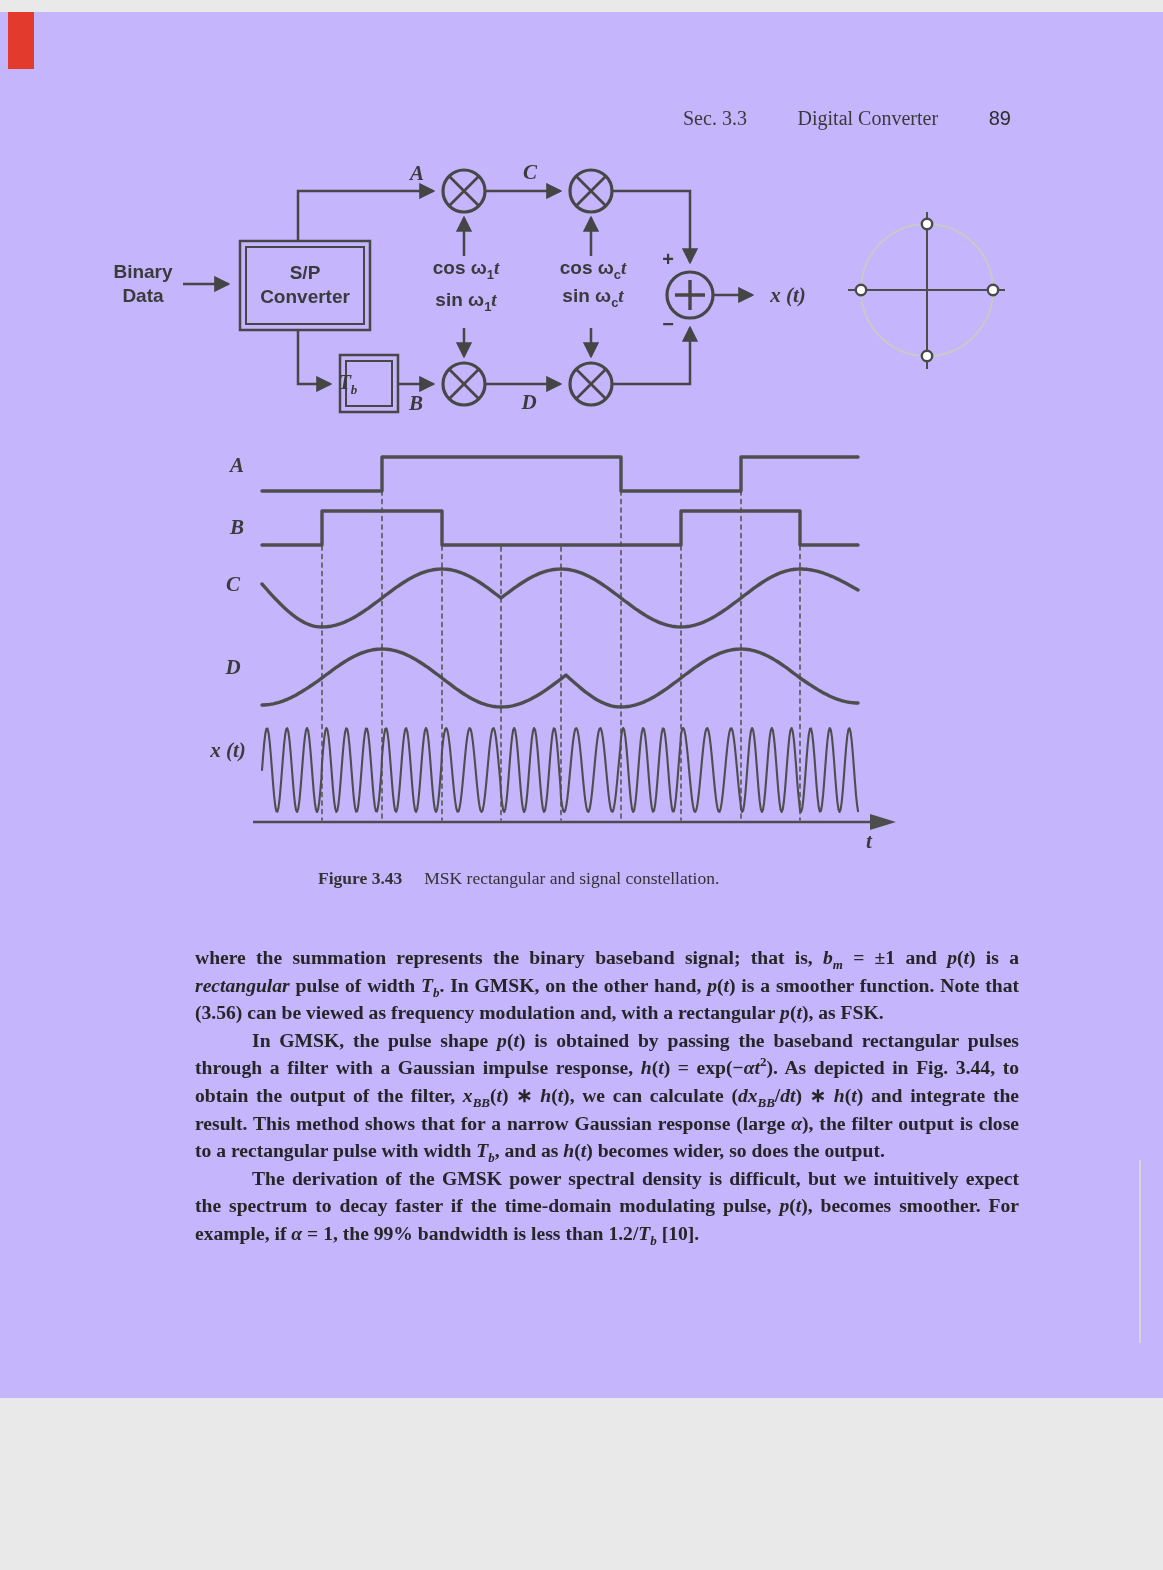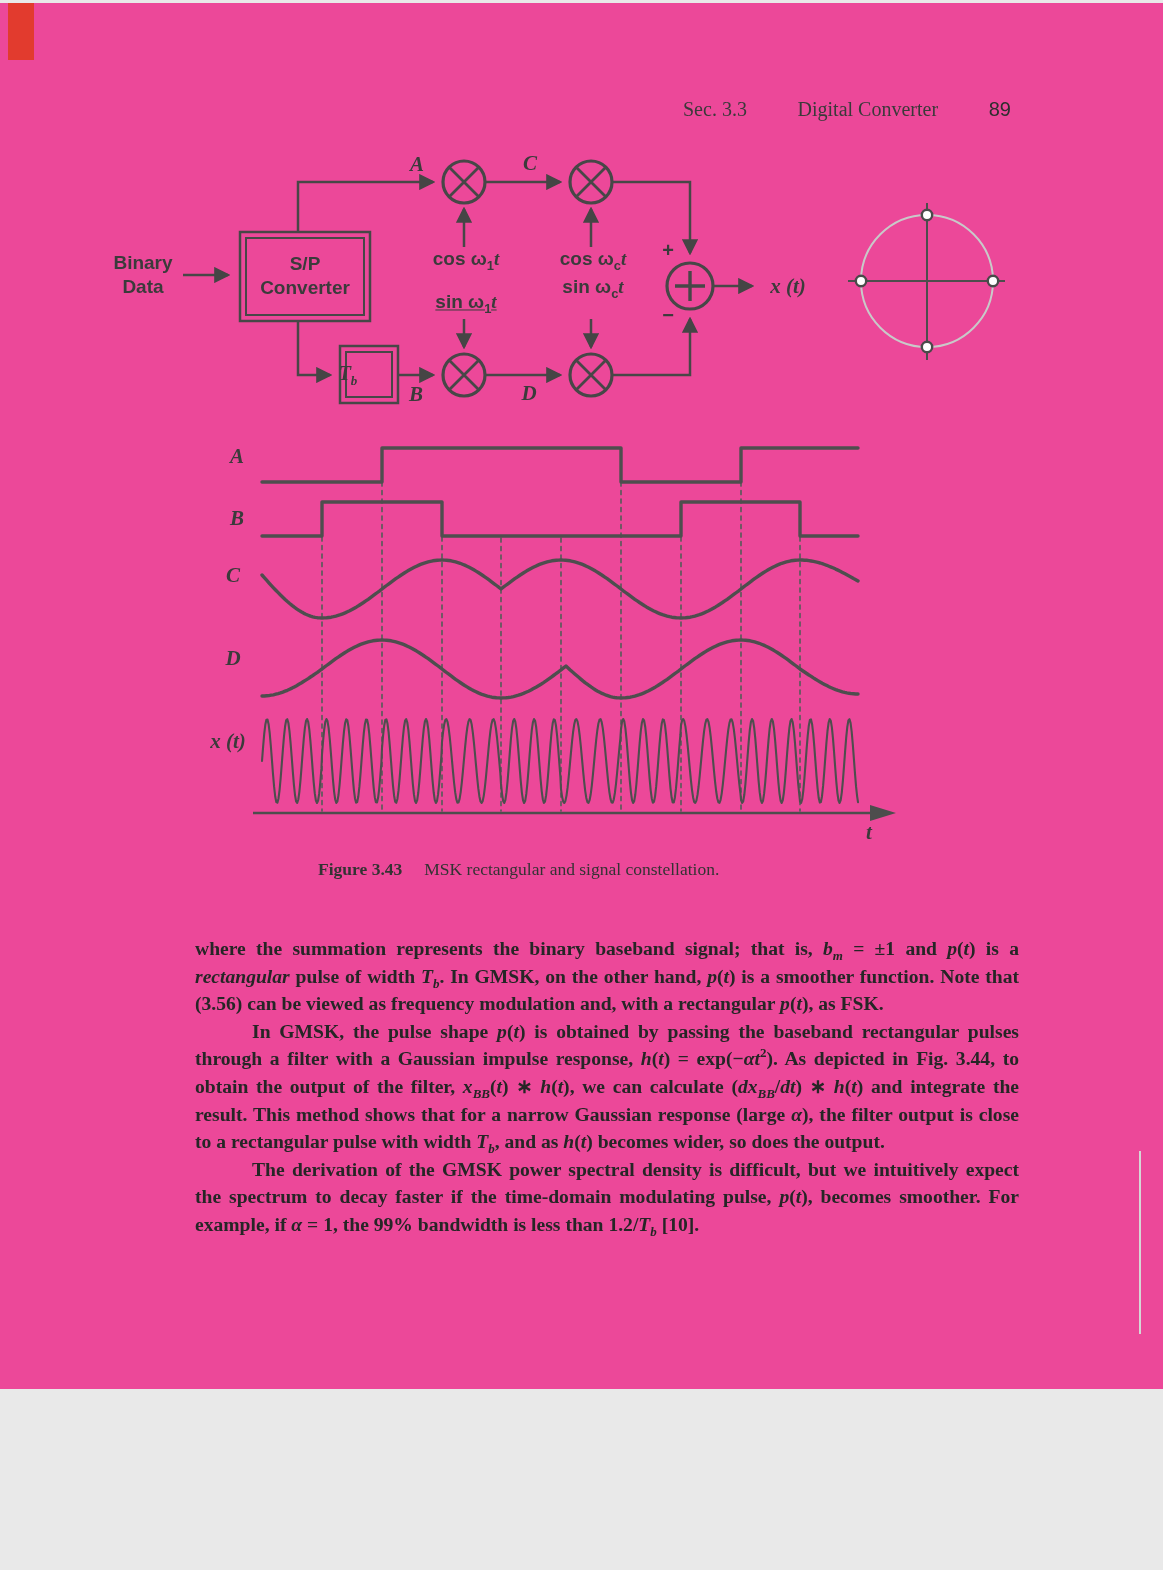--- a/index.html
+++ b/index.html
@@ -1,19 +1,19 @@
 <!DOCTYPE html>
 <html><head>
 <meta charset="utf-8">
 <style>
   html,body{margin:0;padding:0;background:#e9e9e9;}
   .page{
-    position:relative;width:1163px;height:1386px;background:#ec4899;
+    position:relative;width:1163px;height:1386px;background:#c4b5fd;
     font-family:"Liberation Serif",serif;color:#2c2c2c;overflow:hidden;
-    margin:3px auto;
+    margin:12px auto;
   }
   .red-tab{position:absolute;left:8px;top:0;width:26px;height:57px;background:#e23b2e;}
   .artifact-line{position:absolute;left:1139px;top:1148px;width:2px;height:183px;background:#d6d6d6;}
 
   .header{
     position:absolute;left:683px;top:95px;width:328px;
     display:flex;justify-content:space-between;align-items:baseline;
     font-size:20px;color:#3a3a3a;
   }
   .header .pagenum{font-family:"Liberation Sans",sans-serif;font-weight:normal;color:#2e2e2e;}
@@ -149,21 +149,21 @@
 
   <div class="lbl" style="left:143px;top:272px;">Binary<br>Data</div>
   <div class="lbl" style="left:305px;top:273px;">S/P<br>Converter</div>
   <div class="lbl serifit" style="left:348px;top:372px;font-size:20px;"><span class="it">T</span><sub>b</sub></div>
   <div class="lbl serifit" style="left:417px;top:161px;">A</div>
   <div class="lbl serifit" style="left:530px;top:160px;">C</div>
   <div class="lbl serifit" style="left:416px;top:391px;">B</div>
   <div class="lbl serifit" style="left:529px;top:390px;">D</div>
   <div class="lbl" style="left:466px;top:258px;">cos ω<sub>1</sub><span class="it">t</span></div>
   <div class="lbl" style="left:593px;top:258px;">cos ω<sub>c</sub><span class="it">t</span></div>
-  <div class="lbl" style="left:466px;top:301px;text-decoration:underline;">sin ω<sub>1</sub><span class="it">t</span></div>
+  <div class="lbl" style="left:466px;top:290px;">sin ω<sub>1</sub><span class="it">t</span></div>
   <div class="lbl" style="left:593px;top:286px;">sin ω<sub>c</sub><span class="it">t</span></div>
   <div class="lbl sign" style="left:668px;top:247px;">+</div>
   <div class="lbl sign" style="left:668px;top:312px;">−</div>
   <div class="lbl serifit" style="left:788px;top:283px;"><span class="it">x</span> (<span class="it">t</span>)</div>
 
   <div class="lbl serifit" style="left:237px;top:453px;">A</div>
   <div class="lbl serifit" style="left:237px;top:515px;">B</div>
   <div class="lbl serifit" style="left:233px;top:572px;">C</div>
   <div class="lbl serifit" style="left:233px;top:655px;">D</div>
   <div class="lbl serifit" style="left:228px;top:738px;"><span class="it">x</span> (<span class="it">t</span>)</div>

